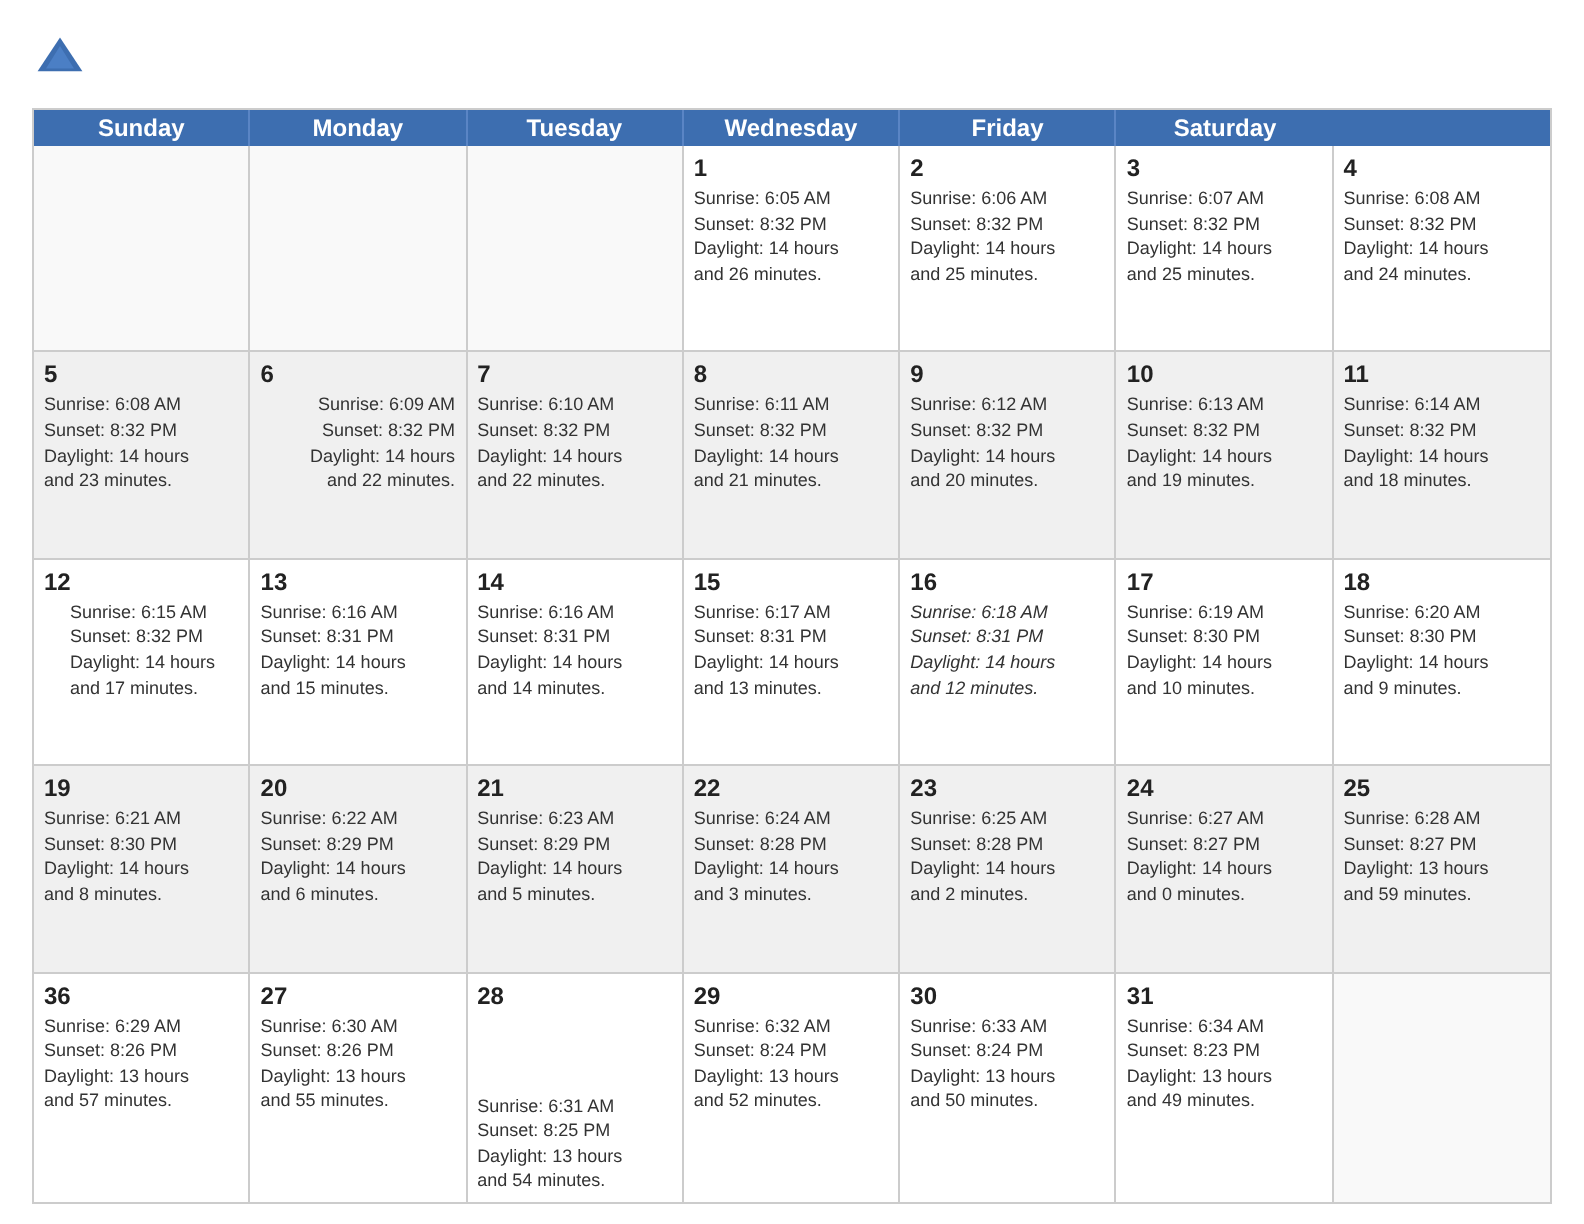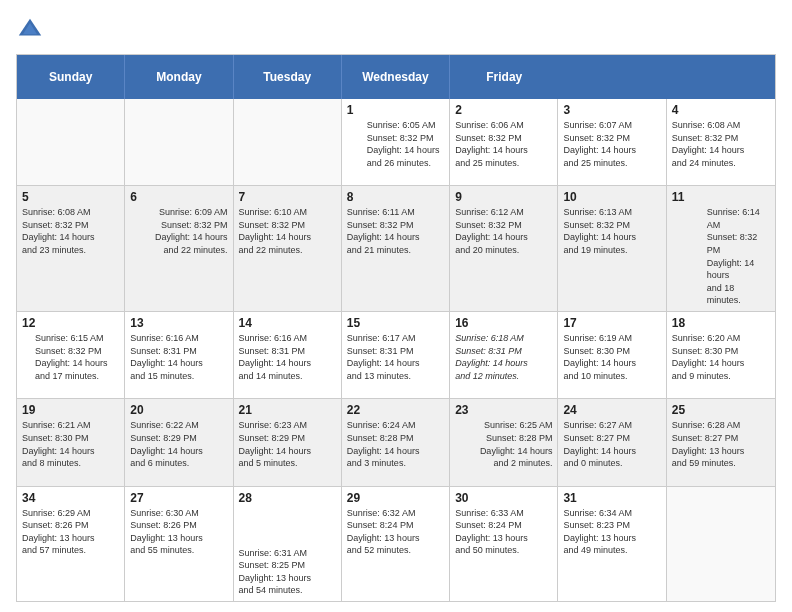--- a/index.html
+++ b/index.html
@@ -63,21 +63,21 @@
     .cal-header {
       display: grid;
       grid-template-columns: repeat(7, 1fr);
       background: #3d6eb0;
     }
     .cal-header-cell {
       color: #fff;
       font-size: 12px;
       font-weight: bold;
       text-align: center;
-      padding: 15px 4px;
+      padding: 2px 4px;
       border-right: 1px solid #5a85c5;
     }
     .cal-header-cell:last-child { border-right: none; }
     .cal-body {
       flex: 1;
       display: flex;
       flex-direction: column;
     }
     .cal-row {
       display: grid;
@@ -130,29 +130,30 @@
     </div>
   </div>
 
   <div class="calendar">
     <div class="cal-header">
     <div class="cal-header-cell">Sunday</div>
         <div class="cal-header-cell">Monday</div>
         <div class="cal-header-cell">Tuesday</div>
         <div class="cal-header-cell">Wednesday</div>
         <div class="cal-header-cell">Friday</div>
+        <div class="cal-header-cell">Saturday</div>
       </div>
     <div class="cal-body">
     <div class="cal-row">
           <div class="cal-cell empty"></div>
           <div class="cal-cell empty"></div>
           <div class="cal-cell empty"></div>
           <div class="cal-cell">
             <div class="day-num">1</div>
-            <div class="day-info" style="white-space: pre-line; margin-left: 20px;">Sunrise: 6:05 AM
+            <div class="day-info" style="white-space: pre-line;">Sunrise: 6:05 AM
 Sunset: 8:32 PM
 Daylight: 14 hours
 and 26 minutes.</div>
           </div>
           <div class="cal-cell">
             <div class="day-num">2</div>
             <div class="day-info" style="white-space: pre-line;">Sunrise: 6:06 AM
 Sunset: 8:32 PM
 Daylight: 14 hours
 and 25 minutes.</div>
@@ -210,21 +211,21 @@
           </div>
           <div class="cal-cell shaded">
             <div class="day-num">10</div>
             <div class="day-info" style="white-space: pre-line;">Sunrise: 6:13 AM
 Sunset: 8:32 PM
 Daylight: 14 hours
 and 19 minutes.</div>
           </div>
           <div class="cal-cell shaded">
             <div class="day-num">11</div>
-            <div class="day-info" style="white-space: pre-line; margin-left: 35px;">Sunrise: 6:14 AM
+            <div class="day-info" style="white-space: pre-line;">Sunrise: 6:14 AM
 Sunset: 8:32 PM
 Daylight: 14 hours
 and 18 minutes.</div>
           </div>
         </div>
         <div class="cal-row">
           <div class="cal-cell">
             <div class="day-num">12</div>
             <div class="day-info" style="white-space: pre-line; margin-left: 13px;">Sunrise: 6:15 AM
 Sunset: 8:32 PM
@@ -298,21 +299,21 @@
           </div>
           <div class="cal-cell shaded">
             <div class="day-num">22</div>
             <div class="day-info" style="white-space: pre-line;">Sunrise: 6:24 AM
 Sunset: 8:28 PM
 Daylight: 14 hours
 and 3 minutes.</div>
           </div>
           <div class="cal-cell shaded">
             <div class="day-num">23</div>
-            <div class="day-info" style="white-space: pre-line; text-align: right;">Sunrise: 6:25 AM
+            <div class="day-info" style="white-space: pre-line;">Sunrise: 6:25 AM
 Sunset: 8:28 PM
 Daylight: 14 hours
 and 2 minutes.</div>
           </div>
           <div class="cal-cell shaded">
             <div class="day-num">24</div>
             <div class="day-info" style="white-space: pre-line;">Sunrise: 6:27 AM
 Sunset: 8:27 PM
 Daylight: 14 hours
 and 0 minutes.</div>
@@ -320,21 +321,21 @@
           <div class="cal-cell shaded">
             <div class="day-num">25</div>
             <div class="day-info" style="white-space: pre-line;">Sunrise: 6:28 AM
 Sunset: 8:27 PM
 Daylight: 13 hours
 and 59 minutes.</div>
           </div>
         </div>
         <div class="cal-row">
           <div class="cal-cell">
-            <div class="day-num">34</div>
+            <div class="day-num">36</div>
             <div class="day-info" style="white-space: pre-line;">Sunrise: 6:29 AM
 Sunset: 8:26 PM
 Daylight: 13 hours
 and 57 minutes.</div>
           </div>
           <div class="cal-cell">
             <div class="day-num">27</div>
             <div class="day-info" style="white-space: pre-line;">Sunrise: 6:30 AM
 Sunset: 8:26 PM
 Daylight: 13 hours

